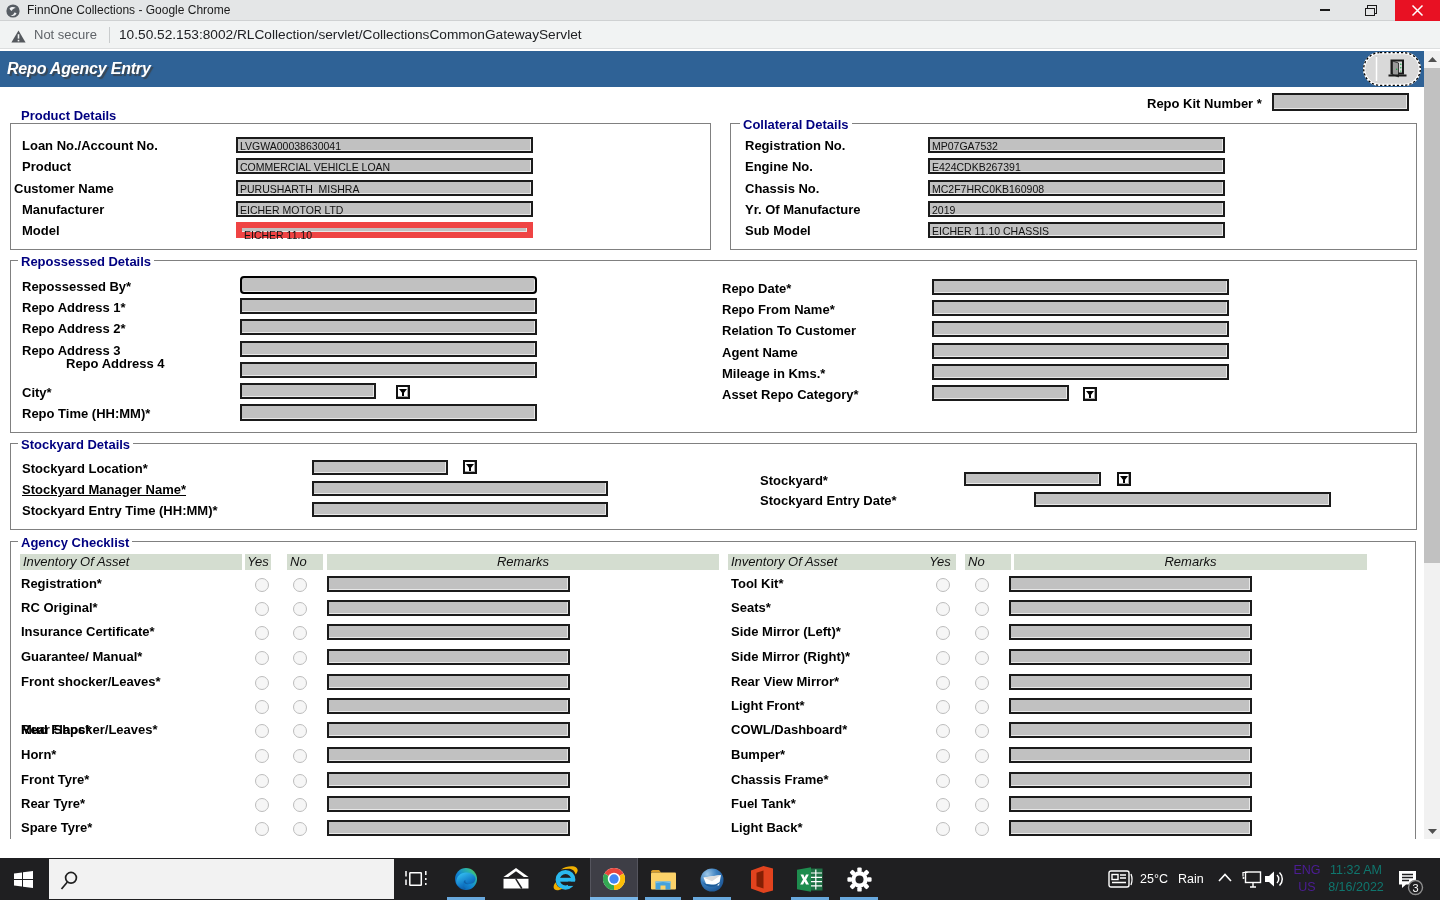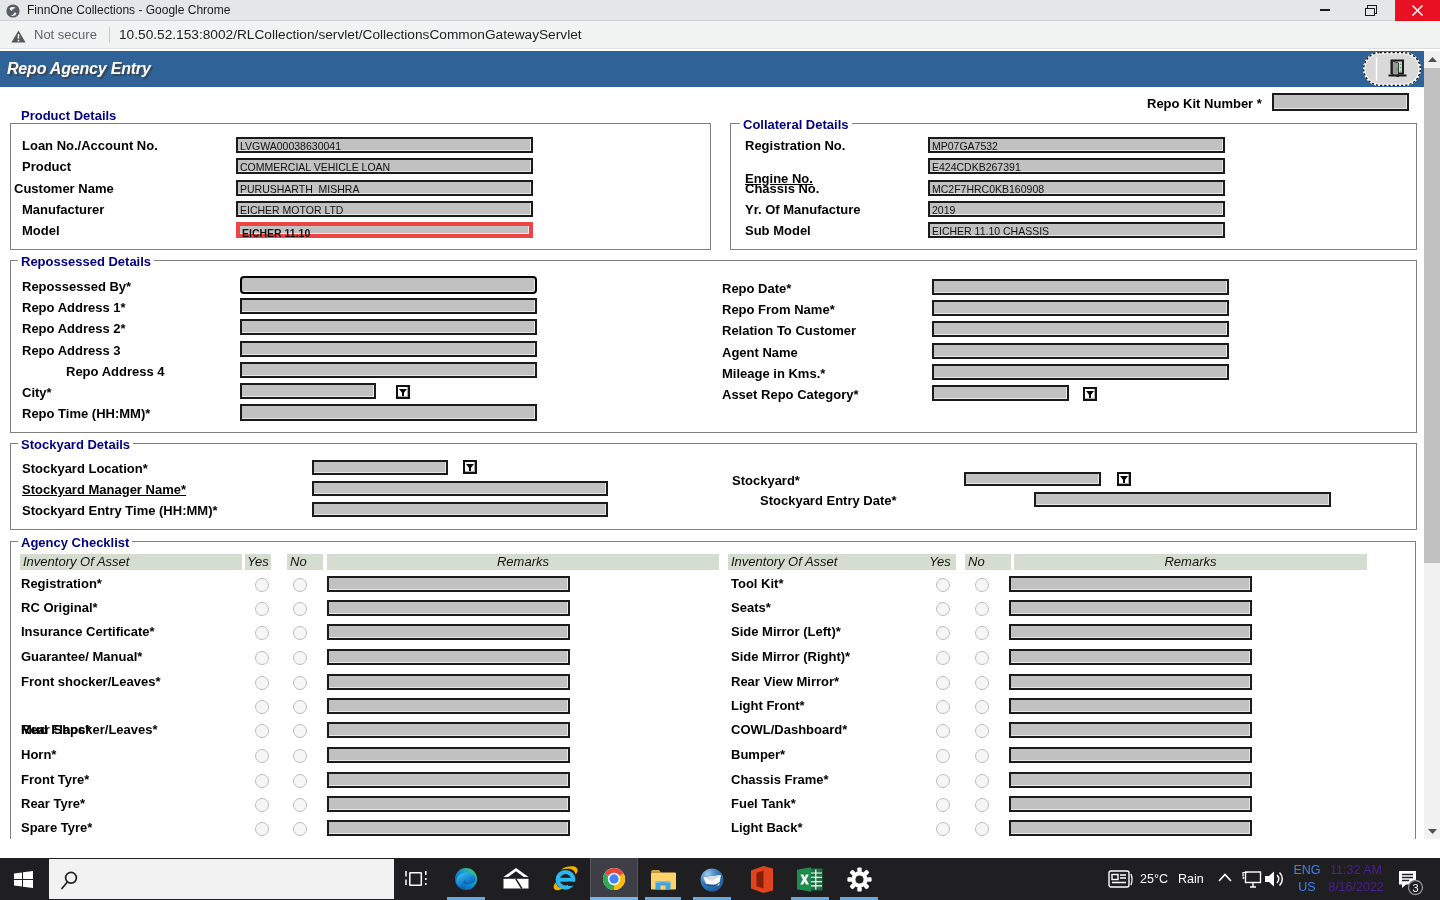--- a/index.html
+++ b/index.html
@@ -71,30 +71,30 @@
     </div>
 <div class="lb" style="left:14px;top:181px;">Customer Name</div>
 <div style="position:absolute;left:236px;top:180px;width:297px;height:16px;border:2px solid #1b1b1b;background:#c1c1c1;box-sizing:border-box;box-shadow:inset -1px -1px 0 #e8e8e8;">
       <span class="iv">PURUSHARTH&nbsp; MISHRA</span>
     </div>
 <div class="lb" style="left:22px;top:202px;">Manufacturer</div>
 <div style="position:absolute;left:236px;top:201px;width:297px;height:16px;border:2px solid #1b1b1b;background:#c1c1c1;box-sizing:border-box;box-shadow:inset -1px -1px 0 #e8e8e8;">
       <span class="iv">EICHER MOTOR LTD</span>
     </div>
 <div class="lb" style="left:22px;top:223px;">Model</div>
-<div style="position:absolute;left:236px;top:222px;width:297px;height:16px;border:4px solid #ef4444;background:#c1c1c1;box-sizing:border-box;box-shadow:inset -1px -1px 0 #e8e8e8;font-weight:bold;">
+<div style="position:absolute;left:236px;top:222px;width:297px;height:16px;border:6px solid #ef4444;background:#c1c1c1;box-sizing:border-box;box-shadow:inset -1px -1px 0 #e8e8e8;">
       <span class="iv">EICHER 11.10</span>
     </div>
 <div class="fs" style="left:730px;top:123px;width:685px;height:125px;"></div>
 <div class="lg" style="left:740px;top:117px;">Collateral Details</div>
 <div class="lb" style="left:745px;top:138px;">Registration No.</div>
 <div style="position:absolute;left:928px;top:137px;width:297px;height:16px;border:2px solid #1b1b1b;background:#c1c1c1;box-sizing:border-box;box-shadow:inset -1px -1px 0 #e8e8e8;">
       <span class="iv">MP07GA7532</span>
     </div>
-<div class="lb" style="left:745px;top:171px;text-decoration:underline;">Engine No.</div>
+<div class="lb" style="left:745px;top:159px;">Engine No.</div>
 <div style="position:absolute;left:928px;top:158px;width:297px;height:16px;border:2px solid #1b1b1b;background:#c1c1c1;box-sizing:border-box;box-shadow:inset -1px -1px 0 #e8e8e8;">
       <span class="iv">E424CDKB267391</span>
     </div>
 <div class="lb" style="left:745px;top:181px;">Chassis No.</div>
 <div style="position:absolute;left:928px;top:180px;width:297px;height:16px;border:2px solid #1b1b1b;background:#c1c1c1;box-sizing:border-box;box-shadow:inset -1px -1px 0 #e8e8e8;">
       <span class="iv">MC2F7HRC0KB160908</span>
     </div>
 <div class="lb" style="left:745px;top:202px;">Yr. Of Manufacture</div>
 <div style="position:absolute;left:928px;top:201px;width:297px;height:16px;border:2px solid #1b1b1b;background:#c1c1c1;box-sizing:border-box;box-shadow:inset -1px -1px 0 #e8e8e8;">
       <span class="iv">2019</span>
@@ -106,21 +106,21 @@
 <div class="fs" style="left:10px;top:260px;width:1405px;height:171px;"></div>
 <div class="lg" style="left:18px;top:254px;">Repossessed Details</div>
 <div class="lb" style="left:22px;top:279px;">Repossessed By<span>*</span></div>
 <div style="position:absolute;left:240px;top:276px;width:297px;height:18px;border:2px solid #000;border-radius:4px;background:#c1c1c1;box-sizing:border-box;box-shadow:inset -1px -1px 0 #e8e8e8;"></div>
 <div class="lb" style="left:22px;top:300px;">Repo Address 1*</div>
 <div style="position:absolute;left:240px;top:298px;width:297px;height:16px;border:2px solid #1b1b1b;background:#c1c1c1;box-sizing:border-box;box-shadow:inset -1px -1px 0 #e8e8e8;"></div>
 <div class="lb" style="left:22px;top:321px;">Repo Address 2*</div>
 <div style="position:absolute;left:240px;top:319px;width:297px;height:16px;border:2px solid #1b1b1b;background:#c1c1c1;box-sizing:border-box;box-shadow:inset -1px -1px 0 #e8e8e8;"></div>
 <div class="lb" style="left:22px;top:343px;">Repo Address 3</div>
 <div style="position:absolute;left:240px;top:341px;width:297px;height:16px;border:2px solid #1b1b1b;background:#c1c1c1;box-sizing:border-box;box-shadow:inset -1px -1px 0 #e8e8e8;"></div>
-<div class="lb" style="left:22px;top:364px;padding-left:44px;">Repo Address 4</div>
+<div class="lb" style="left:22px;top:356px;padding-left:44px;">Repo Address 4</div>
 <div style="position:absolute;left:240px;top:362px;width:297px;height:16px;border:2px solid #1b1b1b;background:#c1c1c1;box-sizing:border-box;box-shadow:inset -1px -1px 0 #e8e8e8;"></div>
 <div class="lb" style="left:22px;top:385px;">City*</div>
 <div style="position:absolute;left:240px;top:383px;width:136px;height:16px;border:2px solid #1b1b1b;background:#c1c1c1;box-sizing:border-box;box-shadow:inset -1px -1px 0 #e8e8e8;"></div>
 <div style="position:absolute;left:396px;top:385px;width:14px;height:14px;border:2px solid #111;background:#fff;box-sizing:border-box;box-shadow:inset -1px -1px 0 #aaa;">
       <div style="position:absolute;left:1px;top:2px;width:0;height:0;border-left:4px solid transparent;border-right:4px solid transparent;border-top:5.5px solid #000;"></div>
       <div style="position:absolute;left:4px;top:6px;width:2px;height:3px;background:#000;"></div>
     </div>
 <div class="lb" style="left:22px;top:406px;">Repo Time (HH:MM)*</div>
 <div style="position:absolute;left:240px;top:404px;width:297px;height:17px;border:2px solid #1b1b1b;background:#c1c1c1;box-sizing:border-box;box-shadow:inset -1px -1px 0 #e8e8e8;"></div>
 <div class="lb" style="left:722px;top:281px;">Repo Date*</div>
@@ -144,21 +144,21 @@
 <div class="lb" style="left:22px;top:461px;">Stockyard Location*</div>
 <div style="position:absolute;left:312px;top:460px;width:136px;height:15px;border:2px solid #1b1b1b;background:#c1c1c1;box-sizing:border-box;box-shadow:inset -1px -1px 0 #e8e8e8;"></div>
 <div style="position:absolute;left:463px;top:460px;width:14px;height:14px;border:2px solid #111;background:#fff;box-sizing:border-box;box-shadow:inset -1px -1px 0 #aaa;">
       <div style="position:absolute;left:1px;top:2px;width:0;height:0;border-left:4px solid transparent;border-right:4px solid transparent;border-top:5.5px solid #000;"></div>
       <div style="position:absolute;left:4px;top:6px;width:2px;height:3px;background:#000;"></div>
     </div>
 <div class="lb" style="left:22px;top:482px;text-decoration:underline;">Stockyard Manager Name*</div>
 <div style="position:absolute;left:312px;top:481px;width:296px;height:15px;border:2px solid #1b1b1b;background:#c1c1c1;box-sizing:border-box;box-shadow:inset -1px -1px 0 #e8e8e8;"></div>
 <div class="lb" style="left:22px;top:503px;">Stockyard Entry Time (HH:MM)*</div>
 <div style="position:absolute;left:312px;top:502px;width:296px;height:15px;border:2px solid #1b1b1b;background:#c1c1c1;box-sizing:border-box;box-shadow:inset -1px -1px 0 #e8e8e8;"></div>
-<div class="lb" style="left:732px;top:473px;">Stockyard*</div>
+<div class="lb" style="left:760px;top:473px;">Stockyard*</div>
 <div style="position:absolute;left:964px;top:472px;width:137px;height:14px;border:2px solid #1b1b1b;background:#c1c1c1;box-sizing:border-box;box-shadow:inset -1px -1px 0 #e8e8e8;"></div>
 <div style="position:absolute;left:1117px;top:472px;width:14px;height:14px;border:2px solid #111;background:#fff;box-sizing:border-box;box-shadow:inset -1px -1px 0 #aaa;">
       <div style="position:absolute;left:1px;top:2px;width:0;height:0;border-left:4px solid transparent;border-right:4px solid transparent;border-top:5.5px solid #000;"></div>
       <div style="position:absolute;left:4px;top:6px;width:2px;height:3px;background:#000;"></div>
     </div>
 <div class="lb" style="left:760px;top:493px;">Stockyard Entry Date*</div>
 <div style="position:absolute;left:1034px;top:492px;width:297px;height:15px;border:2px solid #1b1b1b;background:#c1c1c1;box-sizing:border-box;box-shadow:inset -1px -1px 0 #e8e8e8;"></div>
 <div style="position:absolute;left:10px;top:541px;width:1406px;height:298px;border:1px solid #808080;border-bottom:none;box-sizing:border-box;"></div>
 <div class="lg" style="left:18px;top:535px;">Agency Checklist</div>
 <div class="hc" style="left:20px;top:554px;width:219px;padding-left:3px;">Inventory Of Asset</div>
@@ -387,20 +387,20 @@
         <rect x="3.5" y="1" width="15" height="10.5"></rect>
         <path d="M8 16 H14 M11 11.5 V16"></path>
         <path d="M1 5.5 V1.5 H5.5" stroke-width="1.2"></path>
         <circle cx="1.5" cy="7" r="1" fill="#fff" stroke="none"></circle>
       </g>
     </svg>
 <svg style="position:absolute;left:1264px;top:870px;" width="20" height="18" viewBox="0 0 20 18">
       <path d="M1 6 H5 L10 1.5 V16.5 L5 12 H1 Z" fill="#fff"></path>
       <path d="M13 5 A5.5 5.5 0 0 1 13 13 M15.5 2.5 A9 9 0 0 1 15.5 15.5" stroke="#fff" stroke-width="1.5" fill="none"></path>
     </svg>
-<div style="position:absolute;left:1292px;top:862px;width:30px;text-align:center;font-size:12.5px;color:#3b82f6;line-height:17px;">ENG<br>US</div>
-<div style="position:absolute;left:1328px;top:862px;width:56px;text-align:center;font-size:12.5px;color:#4c1d95;line-height:17px;">11:32 AM<br>8/16/2022</div>
+<div style="position:absolute;left:1292px;top:862px;width:30px;text-align:center;font-size:12.5px;color:#4c1d95;line-height:17px;">ENG<br>US</div>
+<div style="position:absolute;left:1328px;top:862px;width:56px;text-align:center;font-size:12.5px;color:#0f766e;line-height:17px;">11:32 AM<br>8/16/2022</div>
 <svg style="position:absolute;left:1398px;top:870px;" width="28" height="26" viewBox="0 0 28 26">
       <path d="M1 1 H18 V14.5 H8 L4 18 V14.5 H1 Z" fill="#fff"></path>
       <path d="M4 4.5 H15 M4 7.5 H15 M4 10.5 H11" stroke="#1f1f21" stroke-width="1.4"></path>
       <circle cx="17.5" cy="17.5" r="7" fill="#1f1f21" stroke="#8f8f8f" stroke-width="1.4"></circle>
       <text x="17.5" y="21.5" font-size="11" fill="#fff" text-anchor="middle" font-family="Liberation Sans">3</text>
     </svg>
 </div>
 </body></html>

